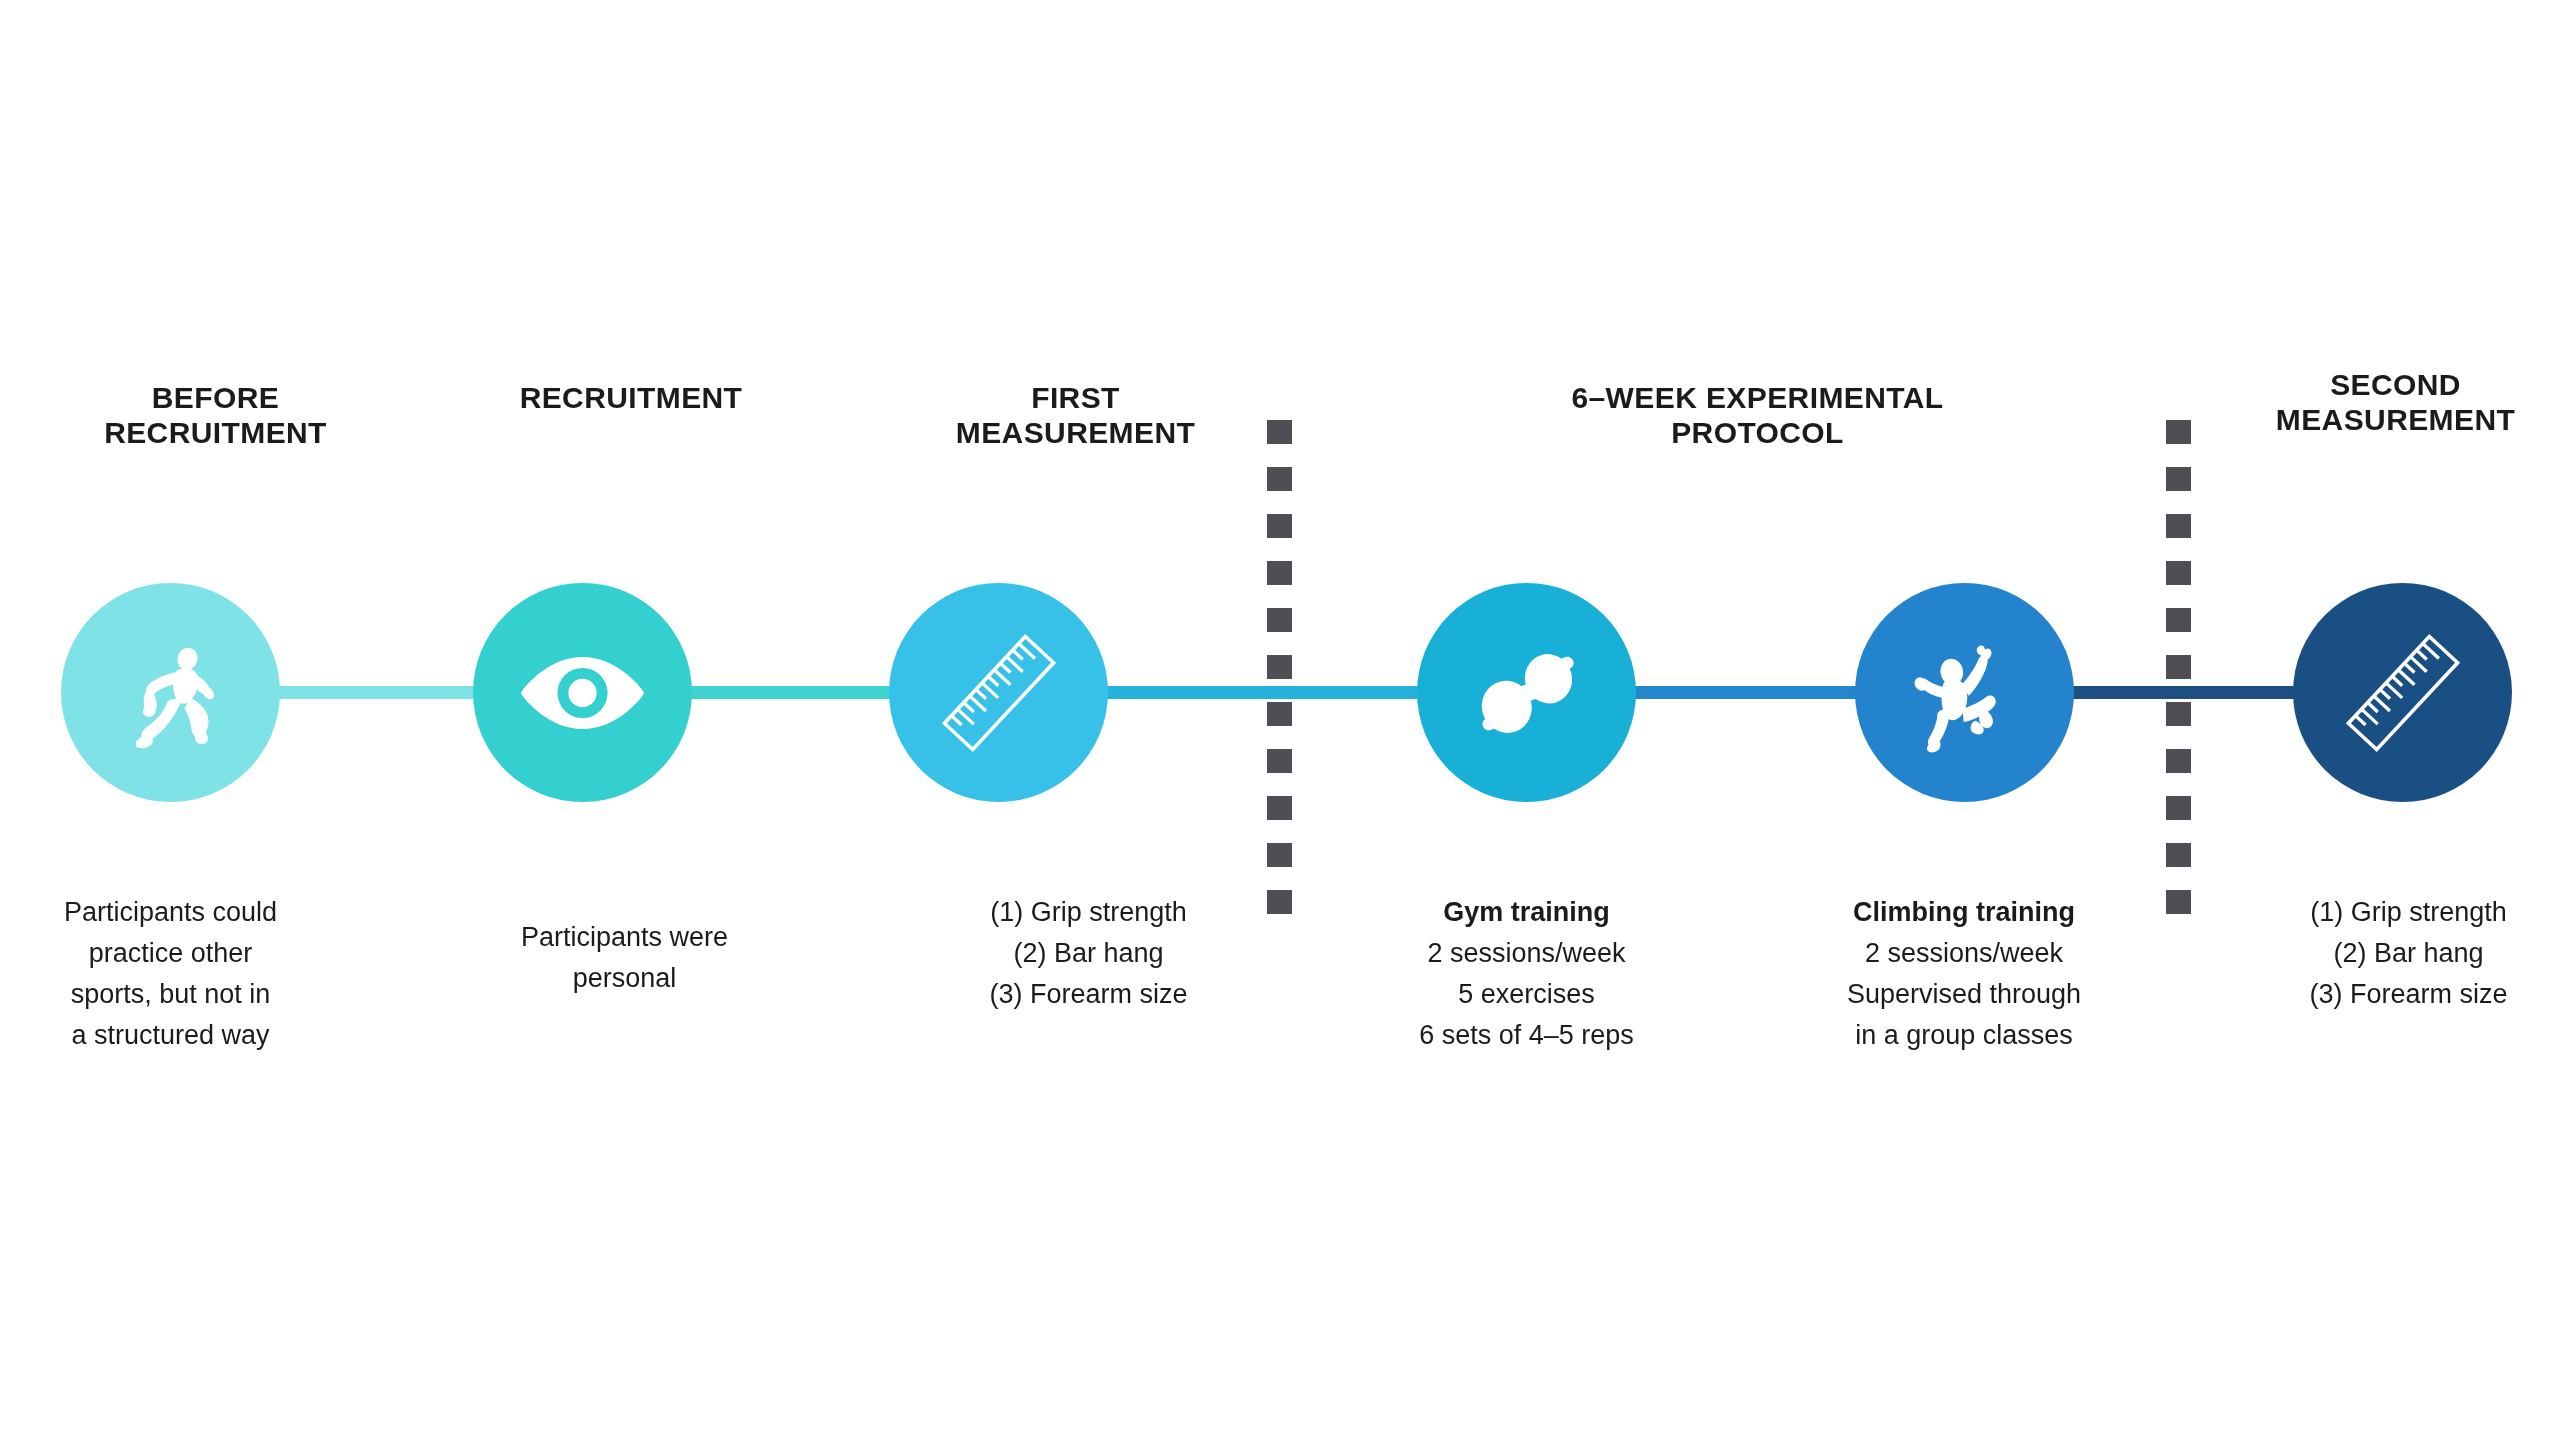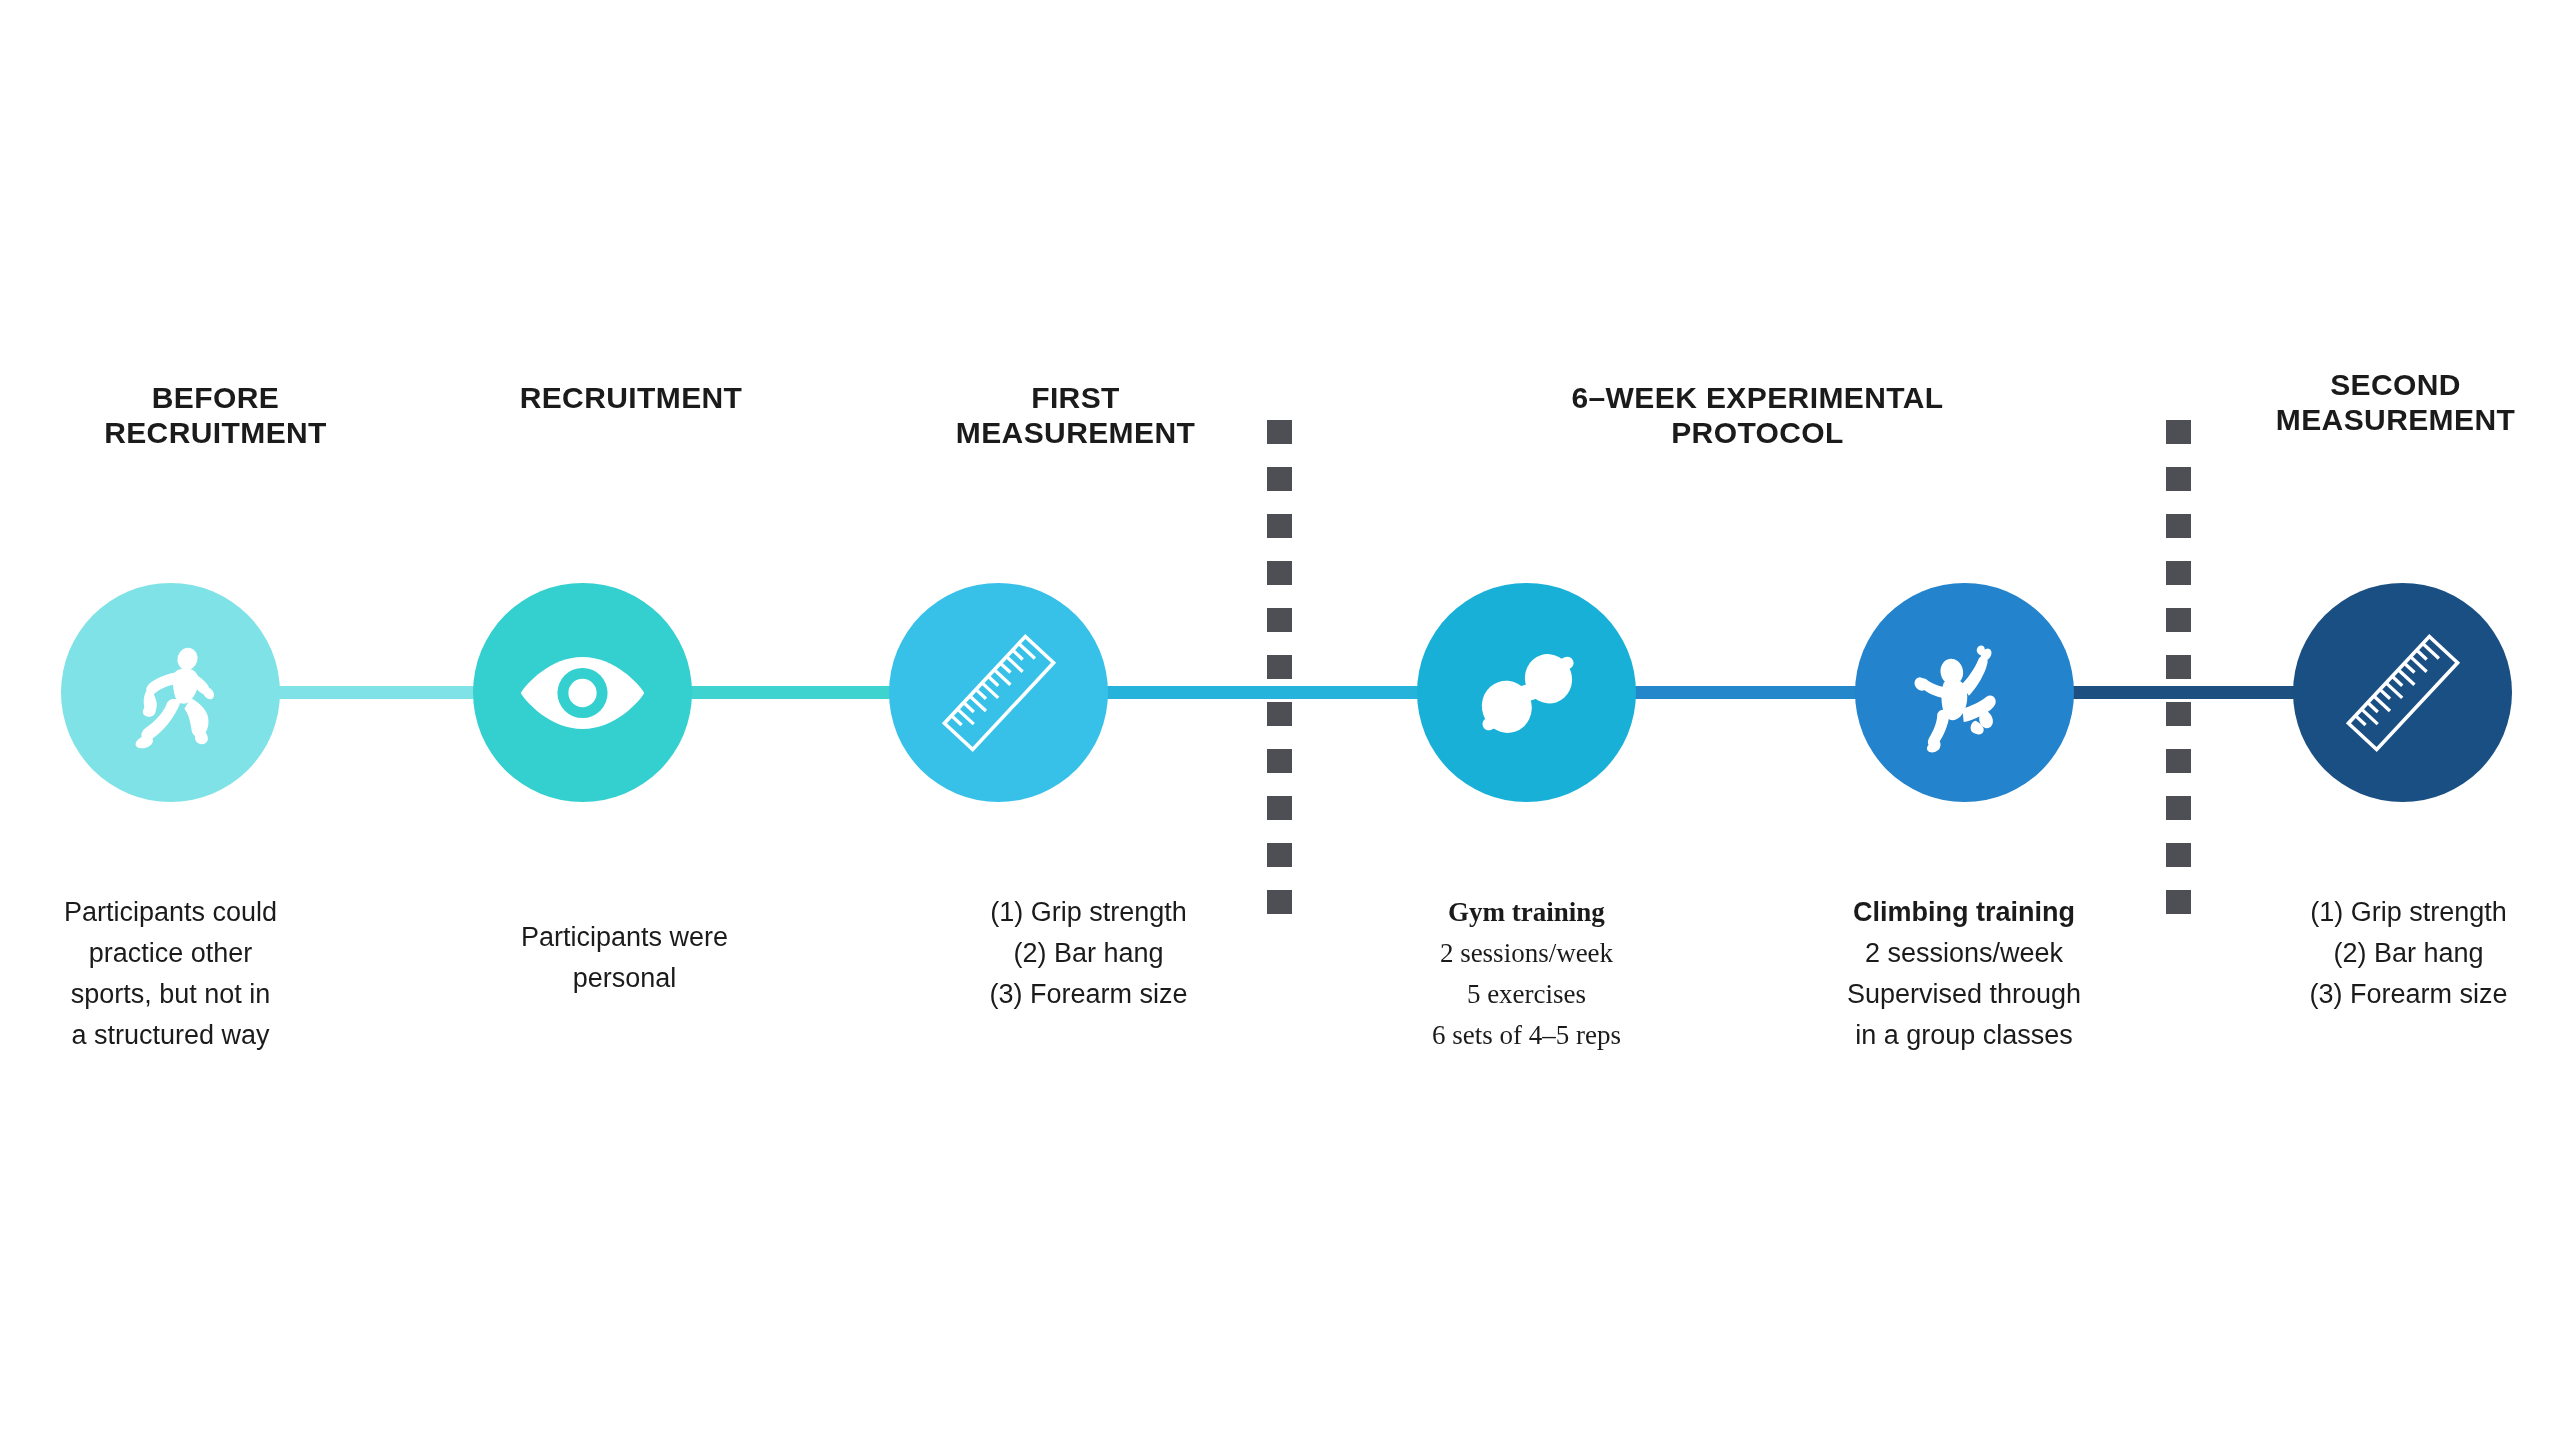--- a/index.html
+++ b/index.html
@@ -249,21 +249,21 @@
     <span class="line">Participants were</span>
     <span class="line">personal</span>
   </div>
 
   <div class="body left-align" style="left:921px; top:892px; width:335px;">
     <span class="line">(1) Grip strength</span>
     <span class="line">(2) Bar hang</span>
     <span class="line">(3) Forearm size</span>
   </div>
 
-  <div class="body" style="left:1346px; top:892px; width:361px;font-family:Liberation Serif, serif;">
+  <div class="body" style="left:1346px; top:892px; width:361px;">
     <span class="line strong">Gym training</span>
     <span class="line">2 sessions/week</span>
     <span class="line">5 exercises</span>
     <span class="line">6 sets of 4–5 reps</span>
   </div>
 
   <div class="body" style="left:1777px; top:892px; width:374px;">
     <span class="line strong">Climbing training</span>
     <span class="line">2 sessions/week</span>
     <span class="line">Supervised through</span>

